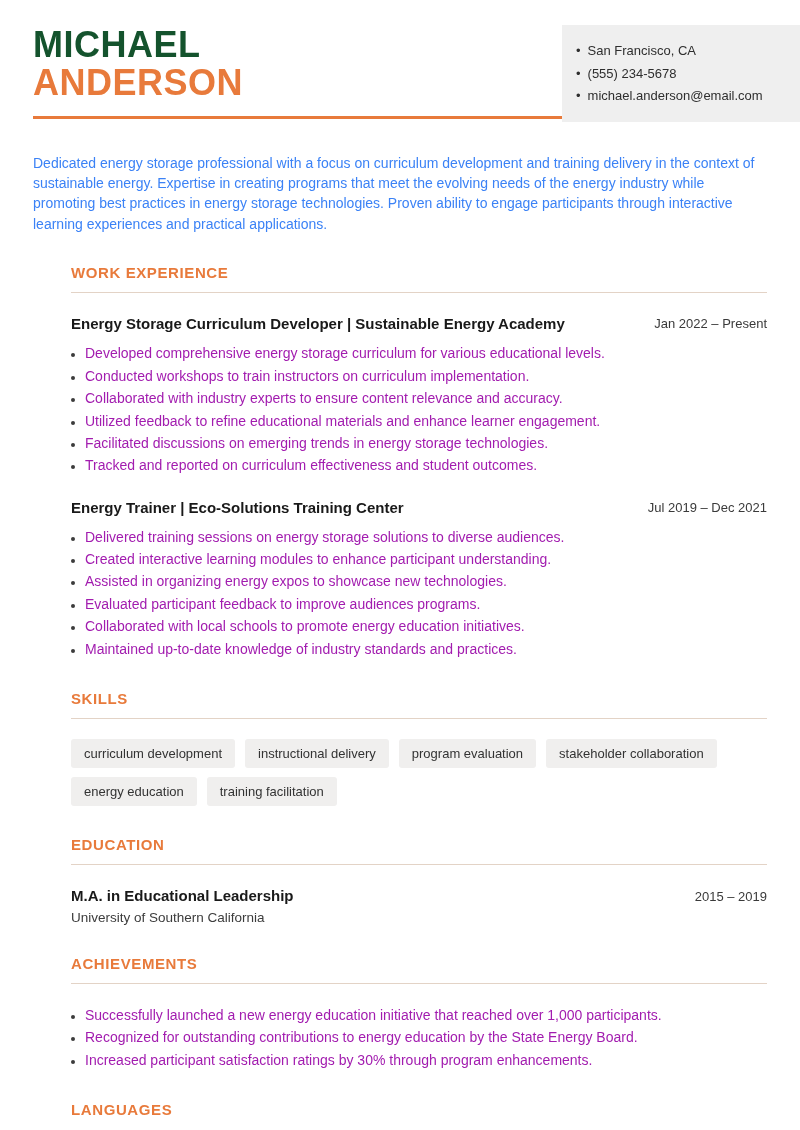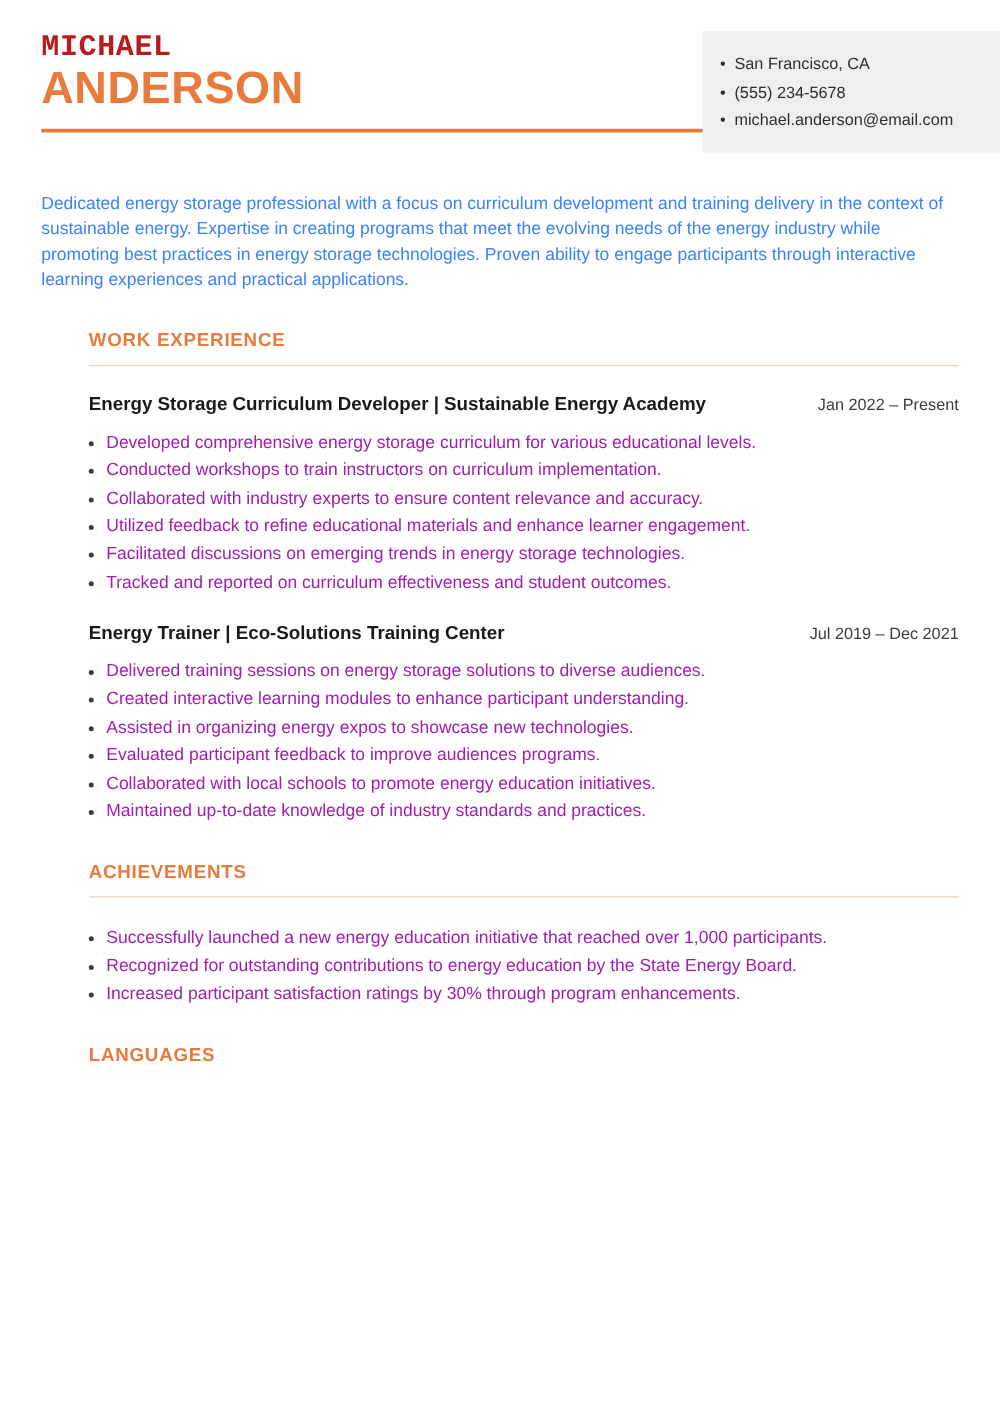--- a/index.html
+++ b/index.html
@@ -15,26 +15,25 @@
     background: #ffffff;
     position: relative;
   }
   
   .header {
     padding: 26px 0 0 33px;
     position: relative;
     min-height: 118px;
   }
   .name-first {
-    font-size: 24px;
+    font-size: 36px;
     font-weight: 800;
     letter-spacing: 0.5px;
-    color: #b91c1c;
+    color: #14532d;
     line-height: 1.05;
-    font-family: Liberation Mono, monospace;
   }
   .name-last {
     font-size: 36px;
     font-weight: 800;
     letter-spacing: 0.5px;
     color: #e87a3b;
     line-height: 1.05;
   }
   .resume-title {
     margin-top: 12px;
@@ -218,21 +217,42 @@
           <li>Delivered training sessions on energy storage solutions to diverse audiences.</li>
           <li>Created interactive learning modules to enhance participant understanding.</li>
           <li>Assisted in organizing energy expos to showcase new technologies.</li>
           <li>Evaluated participant feedback to improve audiences programs.</li>
           <li>Collaborated with local schools to promote energy education initiatives.</li>
           <li>Maintained up-to-date knowledge of industry standards and practices.</li>
         </ul>
       </div>
     </div>
 
-
+    <div class="section">
+      <div class="section-heading">SKILLS</div>
+      <hr class="section-rule">
+      <div class="tag-row">
+        <span class="tag">curriculum development</span>
+        <span class="tag">instructional delivery</span>
+        <span class="tag">program evaluation</span>
+        <span class="tag">stakeholder collaboration</span>
+        <span class="tag">energy education</span>
+        <span class="tag">training facilitation</span>
+      </div>
+    </div>
+
+    <div class="section">
+      <div class="section-heading">EDUCATION</div>
+      <hr class="section-rule">
+      <div class="edu-head">
+        <div class="edu-degree">M.A. in Educational Leadership</div>
+        <div class="edu-dates">2015 – 2019</div>
+      </div>
+      <div class="edu-school">University of Southern California</div>
+    </div>
 
     <div class="section">
       <div class="section-heading">ACHIEVEMENTS</div>
       <hr class="section-rule">
       <ul class="bullets standalone">
         <li>Successfully launched a new energy education initiative that reached over 1,000 participants.</li>
         <li>Recognized for outstanding contributions to energy education by the State Energy Board.</li>
         <li>Increased participant satisfaction ratings by 30% through program enhancements.</li>
       </ul>
     </div>

